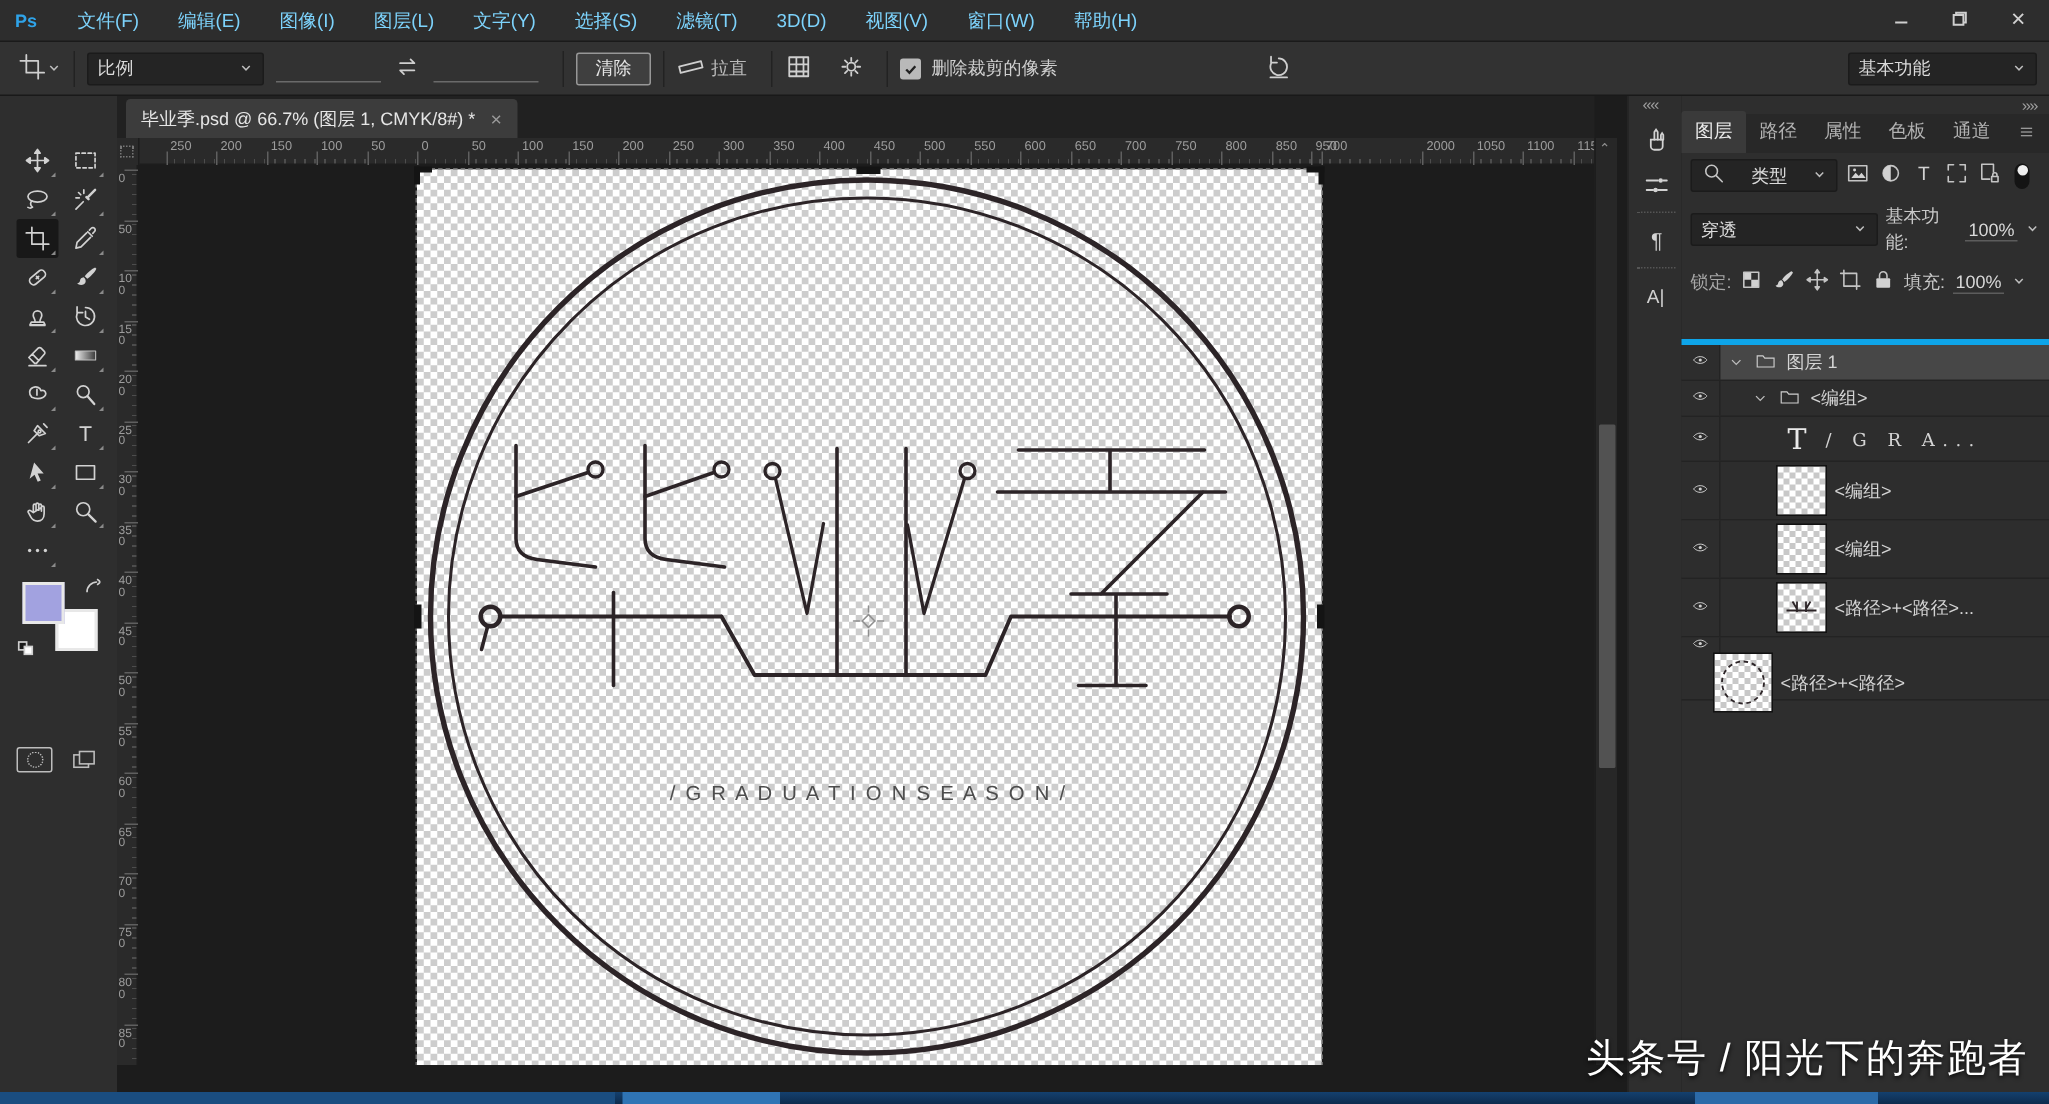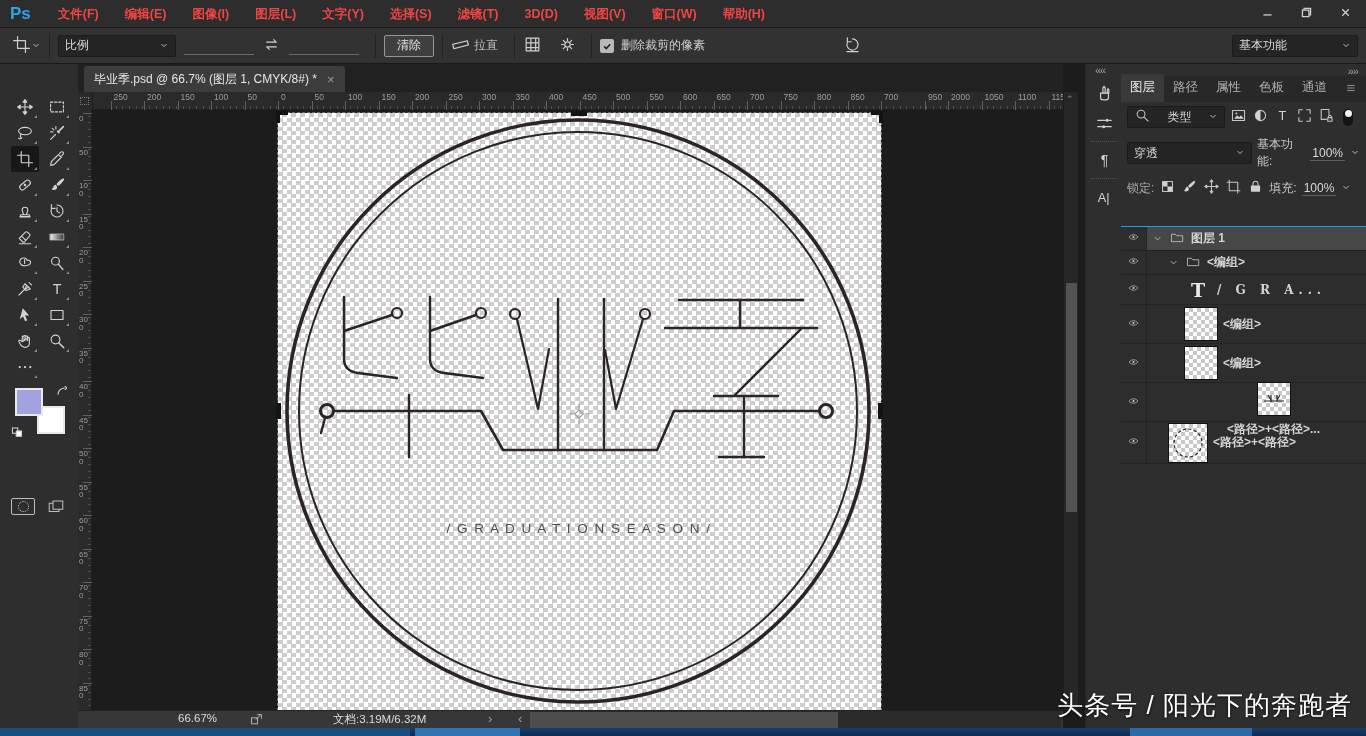--- a/index.html
+++ b/index.html
@@ -3,22 +3,22 @@
 <meta charset="utf-8">
 <style>
   * { margin:0; padding:0; box-sizing:border-box; }
   html,body { width:1366px; height:736px; overflow:hidden; background:#1c1c1c;
     font-family:"Liberation Sans", sans-serif; }
   #app { position:relative; width:1366px; height:736px; color:#cfcfcf; font-size:12px; }
 
   
   #menubar { position:absolute; left:0; top:0; width:1366px; height:28px;
     background:#2d2d2d; border-bottom:1px solid #1a1a1a; display:flex; align-items:center; }
-  #ps-logo { font-weight:bold; font-size:17px; margin:0 14px 0 10px; }
-  .menu-item { padding:0 13px; line-height:28px; color:#ef4444; font-size:12.5px; cursor:default;font-weight:bold; }
+  #ps-logo { font-weight:bold; font-size:12px; margin:0 14px 0 10px; }
+  .menu-item { padding:0 13px; line-height:28px; color:#7dd3fc; font-size:12.5px; cursor:default; }
   #win-btns { position:absolute; right:8px; top:0; height:28px; display:flex; align-items:center; gap:26px; padding-right:6px; }
   #win-btns span svg { width:13px; height:13px; stroke:#cfcfcf; stroke-width:1.6; fill:none; }
 
   
   #optionsbar { position:absolute; left:0; top:28px; width:1366px; height:36px;
     background:#323232; border-bottom:1px solid #191919; display:flex; align-items:center; }
   .opt-sep { width:1px; height:24px; background:#222; margin:0 8px; }
   .well { background:#242424; border:1px solid #1b1b1b; border-radius:2px; height:22px;
     display:flex; align-items:center; padding:0 6px; color:#dadada; gap:6px; }
   .underfield { width:70px; height:18px; border-bottom:1px solid #6a6a6a; margin:0 8px; }
@@ -114,21 +114,21 @@
   #panel-body { position:absolute; left:0; top:38px; width:245px; }
   .prow { display:flex; align-items:center; padding:4px 6px; gap:5px; }
   .picon svg { width:17px; height:17px; stroke:#c4c4c4; stroke-width:1.5; fill:none; stroke-linecap:round; stroke-linejoin:round; }
   .ptext { color:#c9c9c9; font-size:12px; }
   .pct { color:#d8d8d8; border-bottom:1px solid #5c5c5c; padding:0 2px; }
   #filter-well { width:98px; justify-content:space-between; }
   #blend-well { width:132px; justify-content:space-between; }
   #toggle-pill { width:10px; height:17px; background:#141414; border-radius:5px; position:relative; margin-left:3px; }
   #toggle-pill i { position:absolute; left:1.5px; top:1.5px; width:7px; height:7px; background:#efefef; border-radius:50%; }
 
-  #layers-list { position:absolute; left:0; top:124px; width:245px; border-top:1px solid #0ea5e9;font-weight:bold; }
+  #layers-list { position:absolute; left:0; top:124px; width:245px; border-top:4px solid #0ea5e9; }
   .lrow { display:flex; align-items:center; border-bottom:1px solid #232323; background:#2d2d2d; }
   .lrow .eyecell { width:26px; align-self:stretch; display:flex; align-items:center; justify-content:center; border-right:1px solid #232323; background:#2d2d2d; }
   .lrow .body { flex:1; display:flex; align-items:center; gap:6px; align-self:stretch; padding-right:4px; }
   .lrow.selected .body { background:#474747; }
   .eyecell svg { width:15px; height:11px; stroke:#d6d6d6; stroke-width:1.3; fill:none; }
   .exp svg { width:9px; height:9px; stroke:#bdbdbd; stroke-width:1.6; fill:none; }
   .folder svg { width:17px; height:13px; stroke:#cfcfcf; stroke-width:1.3; fill:none; }
   .lname { color:#d4d4d4; font-size:12px; white-space:nowrap; }
   .lthumb { width:32px; height:32px; background:#fff;
     background-image:conic-gradient(#c8c8c8 25%, #fff 25% 50%, #c8c8c8 50% 75%, #fff 75%);
@@ -430,21 +430,21 @@
         <div class="rt-label" style="left: 501.5px;">450</div>
         <div class="rt-label" style="left: 535px;">500</div>
         <div class="rt-label" style="left: 568.5px;">550</div>
         <div class="rt-label" style="left: 602px;">600</div>
         <div class="rt-label" style="left: 635.5px;">650</div>
         <div class="rt-label" style="left: 669px;">700</div>
         <div class="rt-label" style="left: 702.5px;">750</div>
         <div class="rt-label" style="left: 736px;">800</div>
         <div class="rt-label" style="left: 769.5px;">850</div>
         <div class="rt-label" style="left: 803px;">700</div>
-        <div class="rt-label" style="left: 847px;">950</div>
+        <div class="rt-label" style="left: 796px;">950</div>
         <div class="rt-label" style="left: 870px;">2000</div>
         <div class="rt-label" style="left: 903.5px;">1050</div>
         <div class="rt-label" style="left: 937px;">1100</div>
         <div class="rt-label" style="left: 970.5px;">1150</div>
       </div>
     <div id="ruler-left">
         <div class="rl-label" style="top: 3px;">0</div>
         <div class="rl-label" style="top: 36.5px;">50</div>
         <div class="rl-label" style="top: 70px;">100</div>
         <div class="rl-label" style="top: 103.5px;">150</div>
@@ -468,33 +468,20 @@
       </div>
   </div>
 
   <div id="vscroll-wrap">
     <div id="vtrack">
       <span id="vup">⌃</span>
       <div id="vthumb"></div>
     </div>
   </div>
 
-  <div id="statusbar">
-    <span id="zoom-field">66.67%</span>
-    <span id="export-ic"><svg viewBox="0 0 24 24">
-          <rect x="3" y="9" width="11" height="11"></rect>
-          <path d="M11 12l9-9M13.5 3H21v7.5"></path>
-        </svg></span>
-    <span id="doc-info">文档:3.19M/6.32M</span>
-    <span id="nav-next">›</span>
-    <span id="nav-prev">‹</span>
-    <div id="htrack">
-      <div id="hthumb"></div>
-    </div>
-  </div>
 
   <div id="dockstrip">
     <div id="strip-cells">
         <div class="strip-cell">
           <svg viewBox="0 0 24 24">
             <path d="M7 11.5h10v5.5a3 3 0 0 1-3 3h-4a3 3 0 0 1-3-3z"></path>
             <path d="M10 11.5V5l1.4-2 1.4 2v6.5M15.5 11.5V7.5l1-1.5 1 1.5v4"></path>
           </svg>
         </div>
         <div class="strip-cell">
@@ -678,30 +665,30 @@
               <span class="lname">&lt;编组&gt;</span>
             </div>
           </div>
           <div class="lrow" style="height: 39px;">
             <div class="eyecell">
               <svg viewBox="0 0 22 22">
                 <path d="M1.5 6s3.3-4.5 9-4.5S19.5 6 19.5 6s-3.3 4.5-9 4.5S1.5 6 1.5 6z" transform="translate(0.5 2)"></path>
                 <circle cx="11" cy="8" r="2.1" fill="#d2d2d2" stroke="none"></circle>
               </svg>
             </div>
-            <div class="body" style="padding-left: 38px; flex-direction: column;">
+            <div class="body" style="padding-left: 38px;">
               <span class="lthumb">
                 <svg viewBox="0 0 32 32" fill="none" stroke="#2c2427" stroke-width="1.2">
                   <path d="M6 18h20M10 12l3 5M22 12l-3 5M13 12v7M19 12v7"></path>
                 </svg>
               </span>
               <span class="lname">&lt;路径&gt;+&lt;路径&gt;...</span>
             </div>
           </div>
-          <div class="lrow" style="height: 42px;">
+          <div class="lrow" style="height: 42px; flex-direction: column;">
             <div class="eyecell">
               <svg viewBox="0 0 22 22">
                 <path d="M1.5 6s3.3-4.5 9-4.5S19.5 6 19.5 6s-3.3 4.5-9 4.5S1.5 6 1.5 6z" transform="translate(0.5 2)"></path>
                 <circle cx="11" cy="8" r="2.1" fill="#d2d2d2" stroke="none"></circle>
               </svg>
             </div>
             <div class="body" style="padding-left: 22px;">
               <span class="lthumb big">
                 <svg viewBox="0 0 38 38" fill="none" stroke="#2c2427" stroke-width="1.2">
                   <circle cx="19" cy="19" r="14" stroke-dasharray="3 2.5"></circle>

